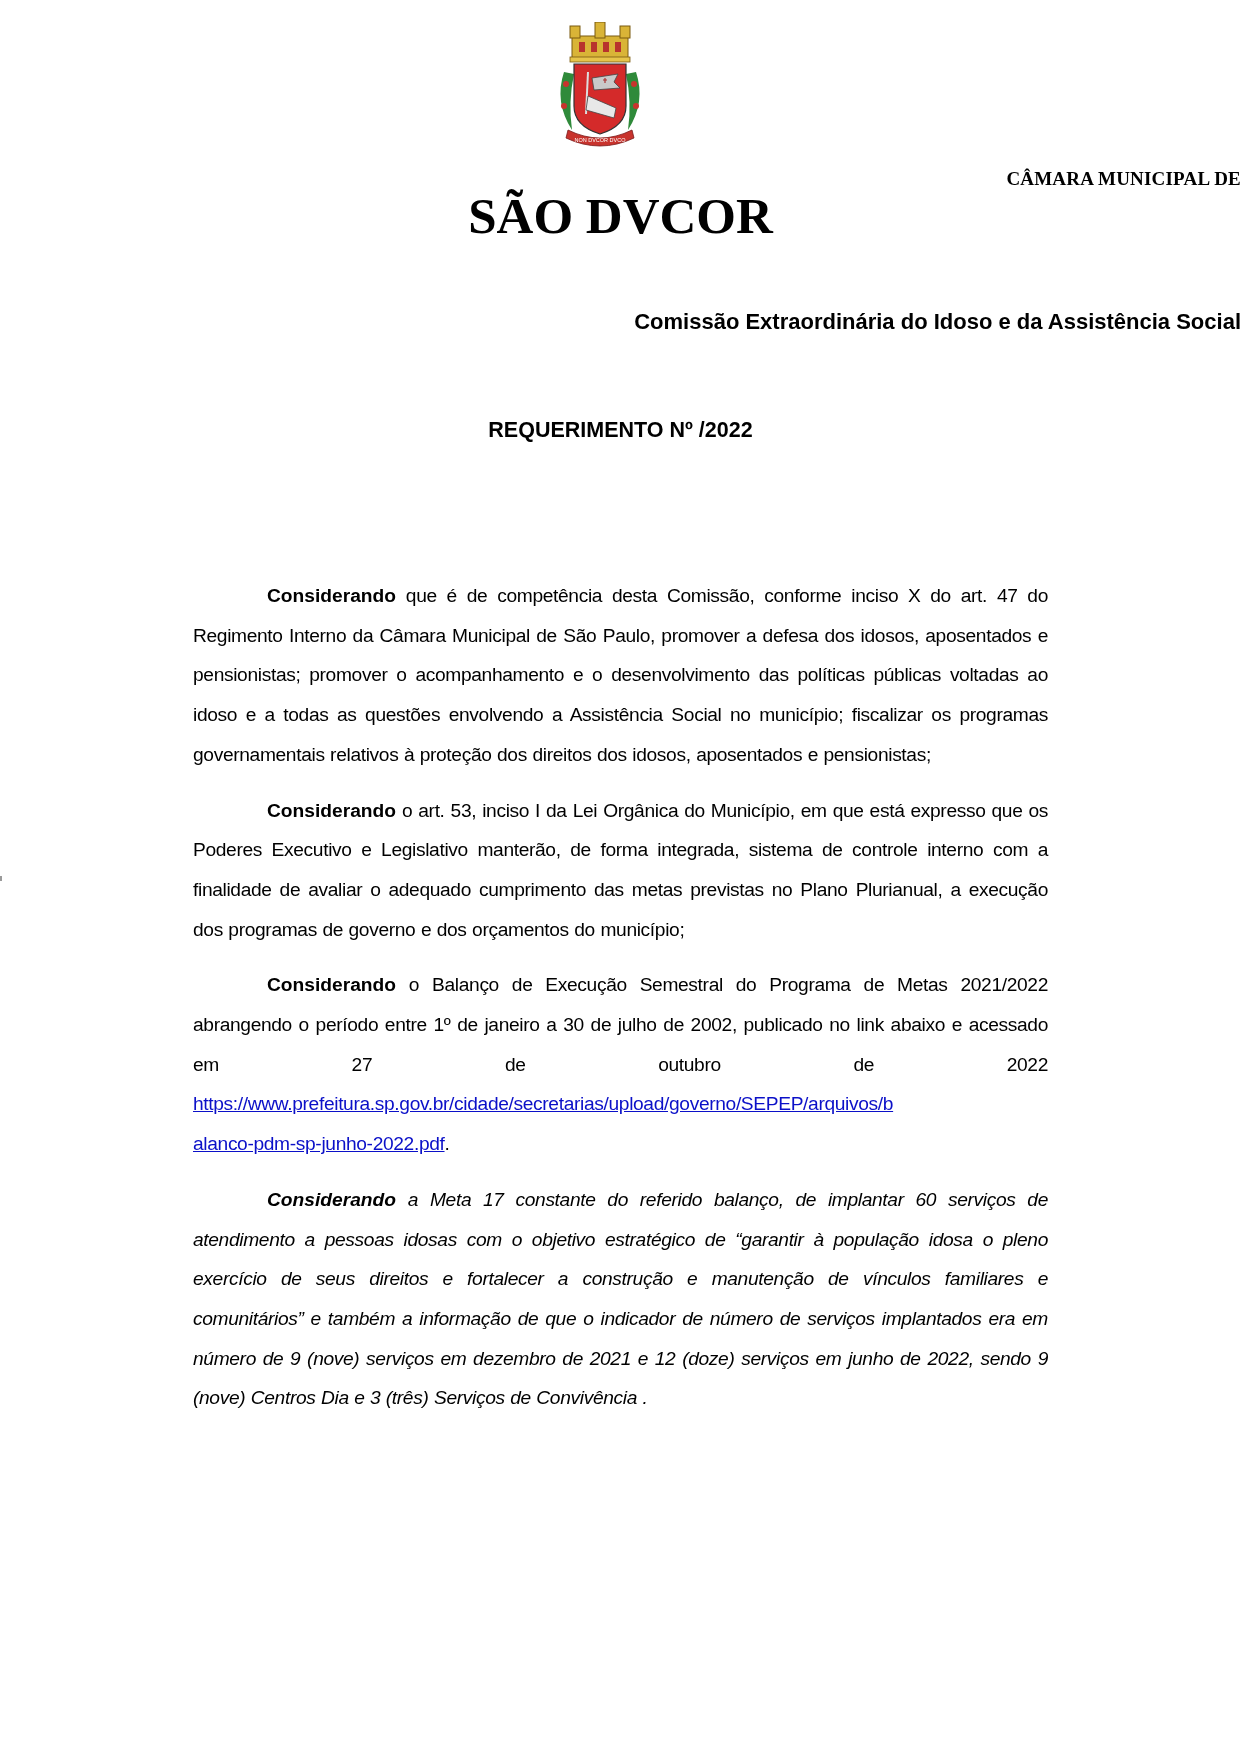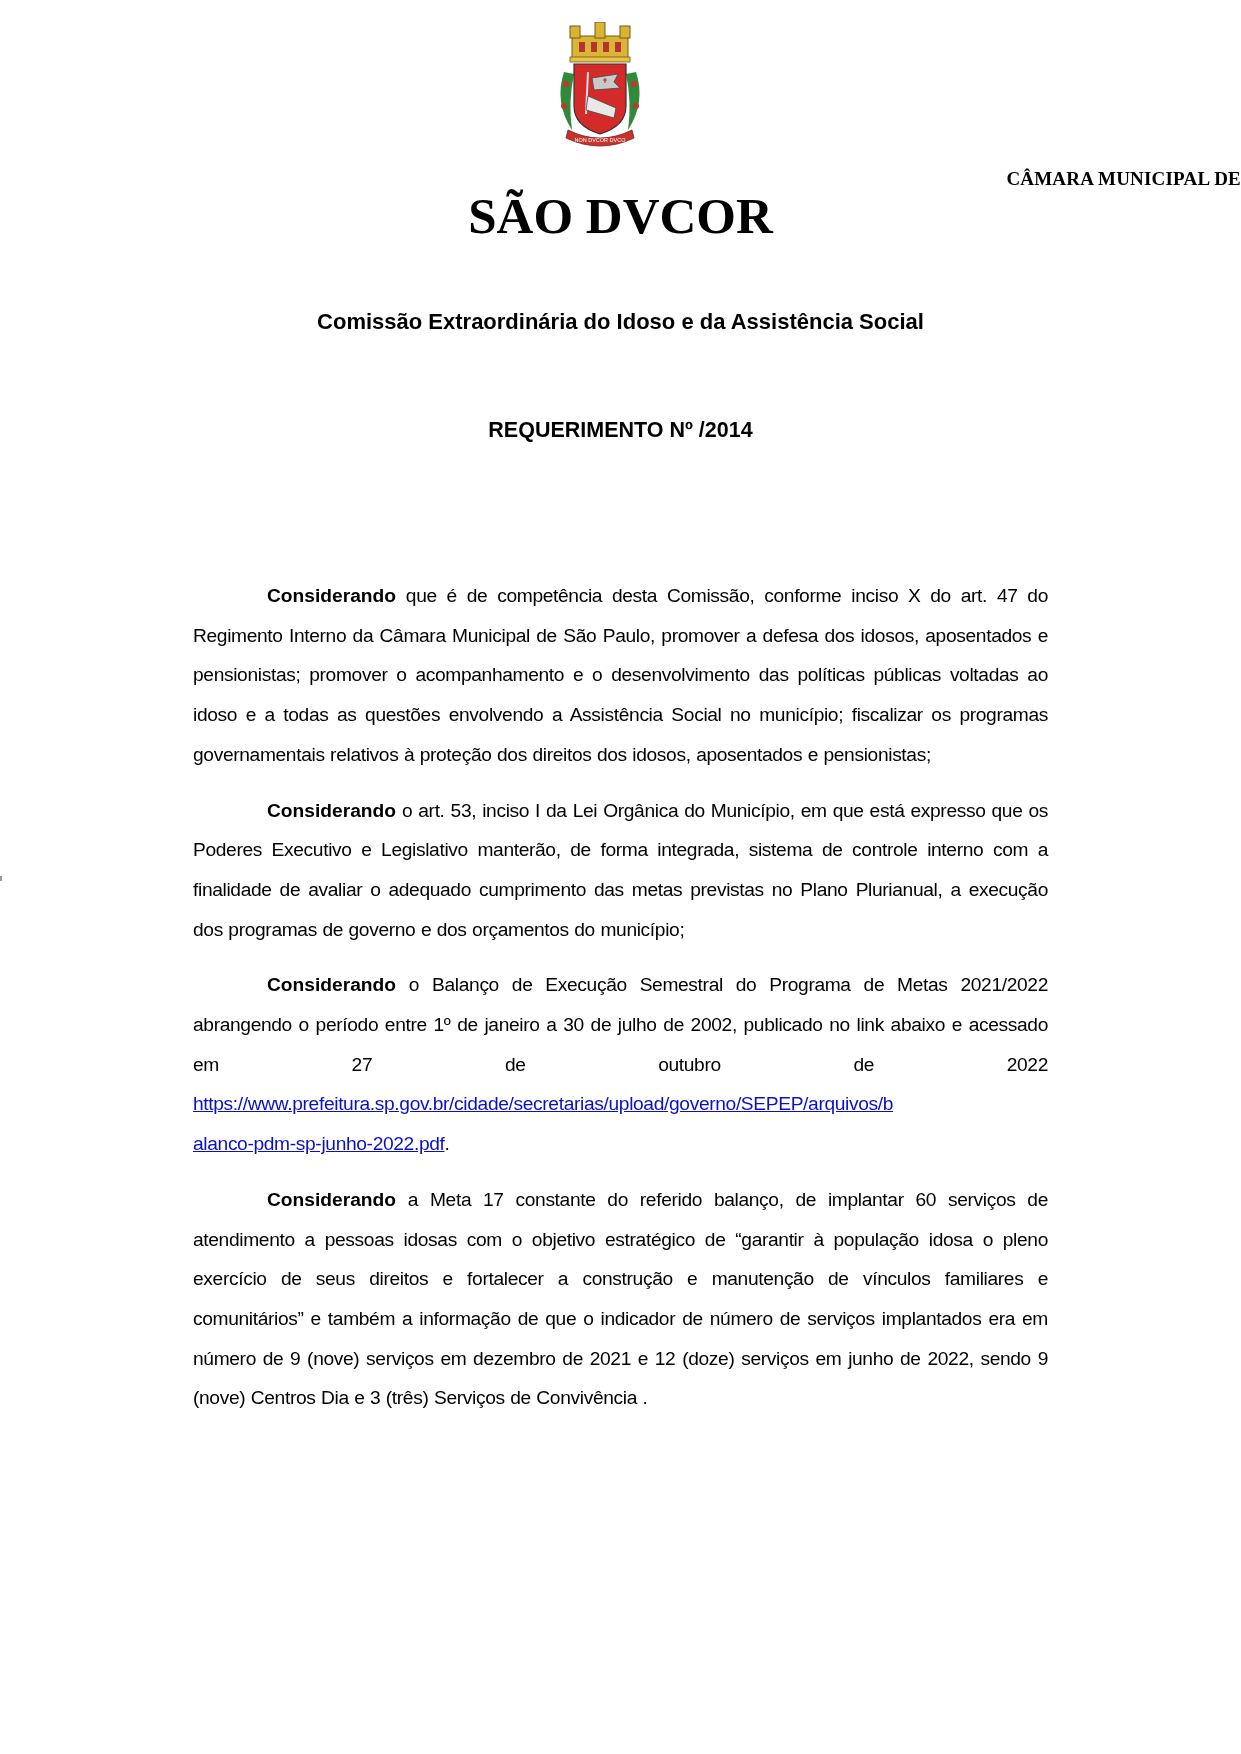--- a/index.html
+++ b/index.html
@@ -6,33 +6,33 @@
   body { width: 1241px; height: 1754px; position: relative; overflow: hidden; color: #000; }
   .page { position: absolute; left: 0; top: 0; width: 1241px; height: 1754px; background: #fff; }
 
   .crest { position: absolute; left: 550px; top: 22px; width: 100px; height: 134px; }
 
   .inst-line1 { position: absolute; left: 0; width: 1241px; top: 168px; text-align: right;
     font-family: "Liberation Serif", serif; font-weight: bold; font-size: 19px; letter-spacing: 0.2px; }
   .inst-line2 { position: absolute; left: 0; width: 1241px; top: 186px; text-align: center;
     font-family: "Liberation Serif", serif; font-weight: bold; font-size: 51px; line-height: 60px; }
 
-  .commission { position: absolute; left: 0; width: 1241px; top: 309px; text-align: center;
+  .commission { position: absolute; left: 0; width: 1241px; top: 309px; text-align: right;
     font-family: "Liberation Sans", sans-serif; font-weight: bold; font-size: 22px; }
 
   .req-title { position: absolute; left: 0; width: 1241px; top: 414px; text-align: center;
     font-family: "Liberation Sans", sans-serif; font-weight: bold; font-size: 21.5px; line-height: 32px; }
 
   .body-text { position: absolute; left: 177px; top: 560px; width: 887px;
     font-family: "Liberation Sans", sans-serif; font-size: 19.2px; line-height: 39.7px;
     text-align: justify; letter-spacing: -0.35px; word-spacing: 0.5px; }
   .body-text p { margin: 16px; text-indent: 74px; }
   .body-text b { font-weight: bold; letter-spacing: 0; }
   .link { color: #1a0dab; color: #0b10c8; text-decoration: underline; }
-  .spacer-p { margin-top: 10px !important; }
+  .spacer-p { margin-top: 10px !important; font-style: italic; }
 
   .edge-mark { position: absolute; left: 0; top: 876px; width: 2px; height: 5px; background: #9a9a9a; }
 </style>
 </head>
 <body>
 
 <div class="page">
 
   <div class="crest">
     <svg width="100" height="134" viewBox="0 0 100 134">
@@ -65,21 +65,21 @@
       <text x="50" y="120" font-size="5.5" text-anchor="middle" fill="#fff" font-family="Liberation Sans, sans-serif">NON DVCOR DVCO</text>
     </svg>
   </div>
 
   <div class="inst-line1">CÂMARA MUNICIPAL DE</div>
   <div class="inst-line2">SÃO DVCOR</div>
 
   <div class="commission">Comissão Extraordinária do Idoso e da Assistência Social</div>
 
   <div class="req-title">
-    <div>REQUERIMENTO Nº /2014</div>
+    <div>REQUERIMENTO Nº /2022</div>
   </div>
 
   <div class="body-text">
     <p><b>Considerando</b><span> que é de competência desta Comissão, conforme inciso X do art. 47 do Regimento Interno da Câmara Municipal de São Paulo, promover a defesa dos idosos, aposentados e pensionistas; promover o acompanhamento e o desenvolvimento das políticas públicas voltadas ao idoso e a todas as questões envolvendo a Assistência Social no município; fiscalizar os programas governamentais relativos à proteção dos direitos dos idosos, aposentados e pensionistas;</span></p>
     <p><b>Considerando</b><span> o art. 53, inciso I da Lei Orgânica do Município, em que está expresso que os Poderes Executivo e Legislativo manterão, de forma integrada, sistema de controle interno com a finalidade de avaliar o adequado cumprimento das metas previstas no Plano Plurianual, a execução dos programas de governo e dos orçamentos do município;</span></p>
     <p><b>Considerando</b><span> o Balanço de Execução Semestral do Programa de Metas 2021/2022 abrangendo o período entre 1º de janeiro a 30 de julho de 2002, publicado no link abaixo e acessado em 27 de outubro de 2022 </span><a class="link"><span>https://www.prefeitura.sp.gov.br/cidade/secretarias/upload/governo/SEPEP/arquivos/b</span><br><span>alanco-pdm-sp-junho-2022.pdf</span></a><span>.</span></p>
     <p class="spacer-p"><b>Considerando</b><span> a Meta 17 constante do referido balanço, de implantar 60 serviços de atendimento a pessoas idosas com o objetivo estratégico de “garantir à população idosa o pleno exercício de seus direitos e fortalecer a construção e manutenção de vínculos familiares e comunitários” e também a informação de que o indicador de número de serviços implantados era em número de 9 (nove) serviços em dezembro de 2021 e 12 (doze) serviços em junho de 2022, sendo 9 (nove) Centros Dia e 3 (três) Serviços de Convivência .</span></p>
   </div>
 
   <div class="edge-mark"></div>

